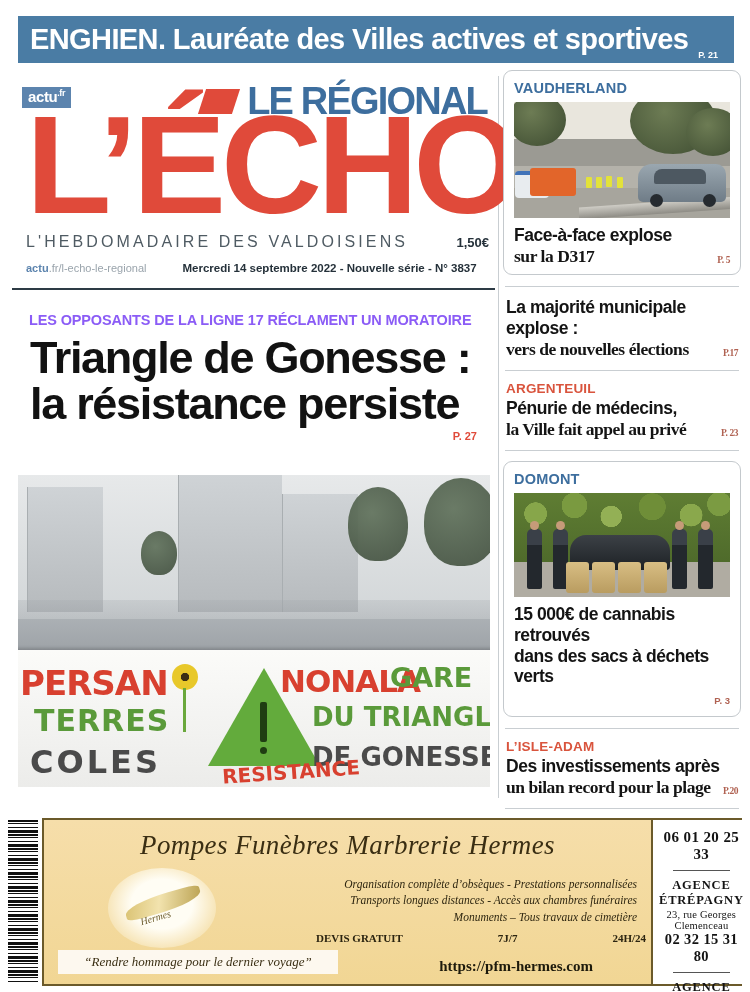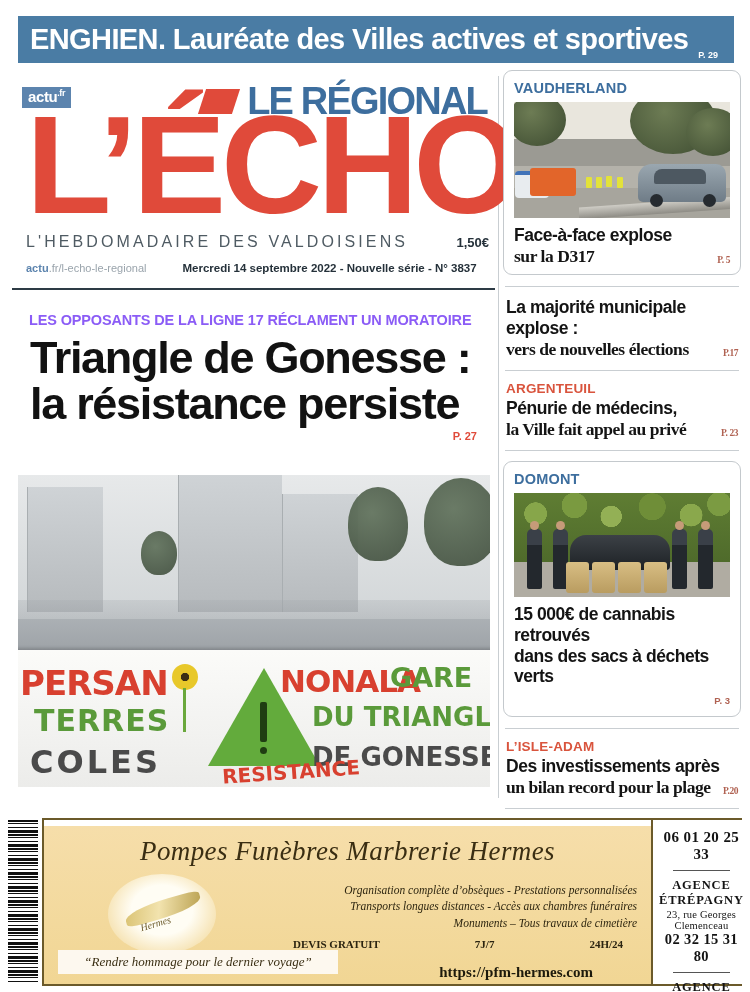--- a/index.html
+++ b/index.html
@@ -437,21 +437,20 @@
     width: 700px; height: 168px;
     border: 2px solid #6b5a2a;
     background: #fff;
     display: flex;
   }
   .ad-left {
     flex: 0 0 607px;
     background: linear-gradient(180deg,#f6deaa,#f1d694);
     position: relative;
     padding: 8px 10px 9px 10px;
-    margin-top: 6px;
   }
   .ad-title {
     text-align: center;
     font-family: "Liberation Serif", serif;
     font-style: italic;
     font-size: 27px;
     color: #3a2e13;
     letter-spacing: .4px;
     margin-top: 2px;
   }
@@ -486,21 +485,21 @@
     width: 330px;
     text-align: right;
     font-family: "Liberation Serif", serif;
     font-style: italic;
     font-size: 11.5px;
     line-height: 1.42;
     color: #2e2610;
   }
   .ad-terms {
     position: absolute;
-    right: 28px; top: 112px;
+    right: 5px; top: 112px;
     width: 330px;
     display: flex;
     justify-content: space-between;
     font-family: "Liberation Serif", serif;
     font-weight: bold;
     font-size: 11px;
     color: #2b2410;
   }
   .ad-url {
     position: absolute;
@@ -538,21 +537,21 @@
   .ag-phone { font-size: 14.5px; font-weight: bold; letter-spacing: .4px; }
 </style>
 </head>
 <body>
 
 <div class="top-banner">
   <div class="top-banner-text">
     <span class="city">ENGHIEN.</span>
     <span>Lauréate des Villes actives et sportives</span>
   </div>
-  <div class="top-banner-page">P. 29</div>
+  <div class="top-banner-page">P. 21</div>
 </div>
 
 <div class="page-body">
 
   <div class="col-divider"></div>
 
   <div class="left-col">
     <div class="masthead">
 
       <div class="actu-logo">

